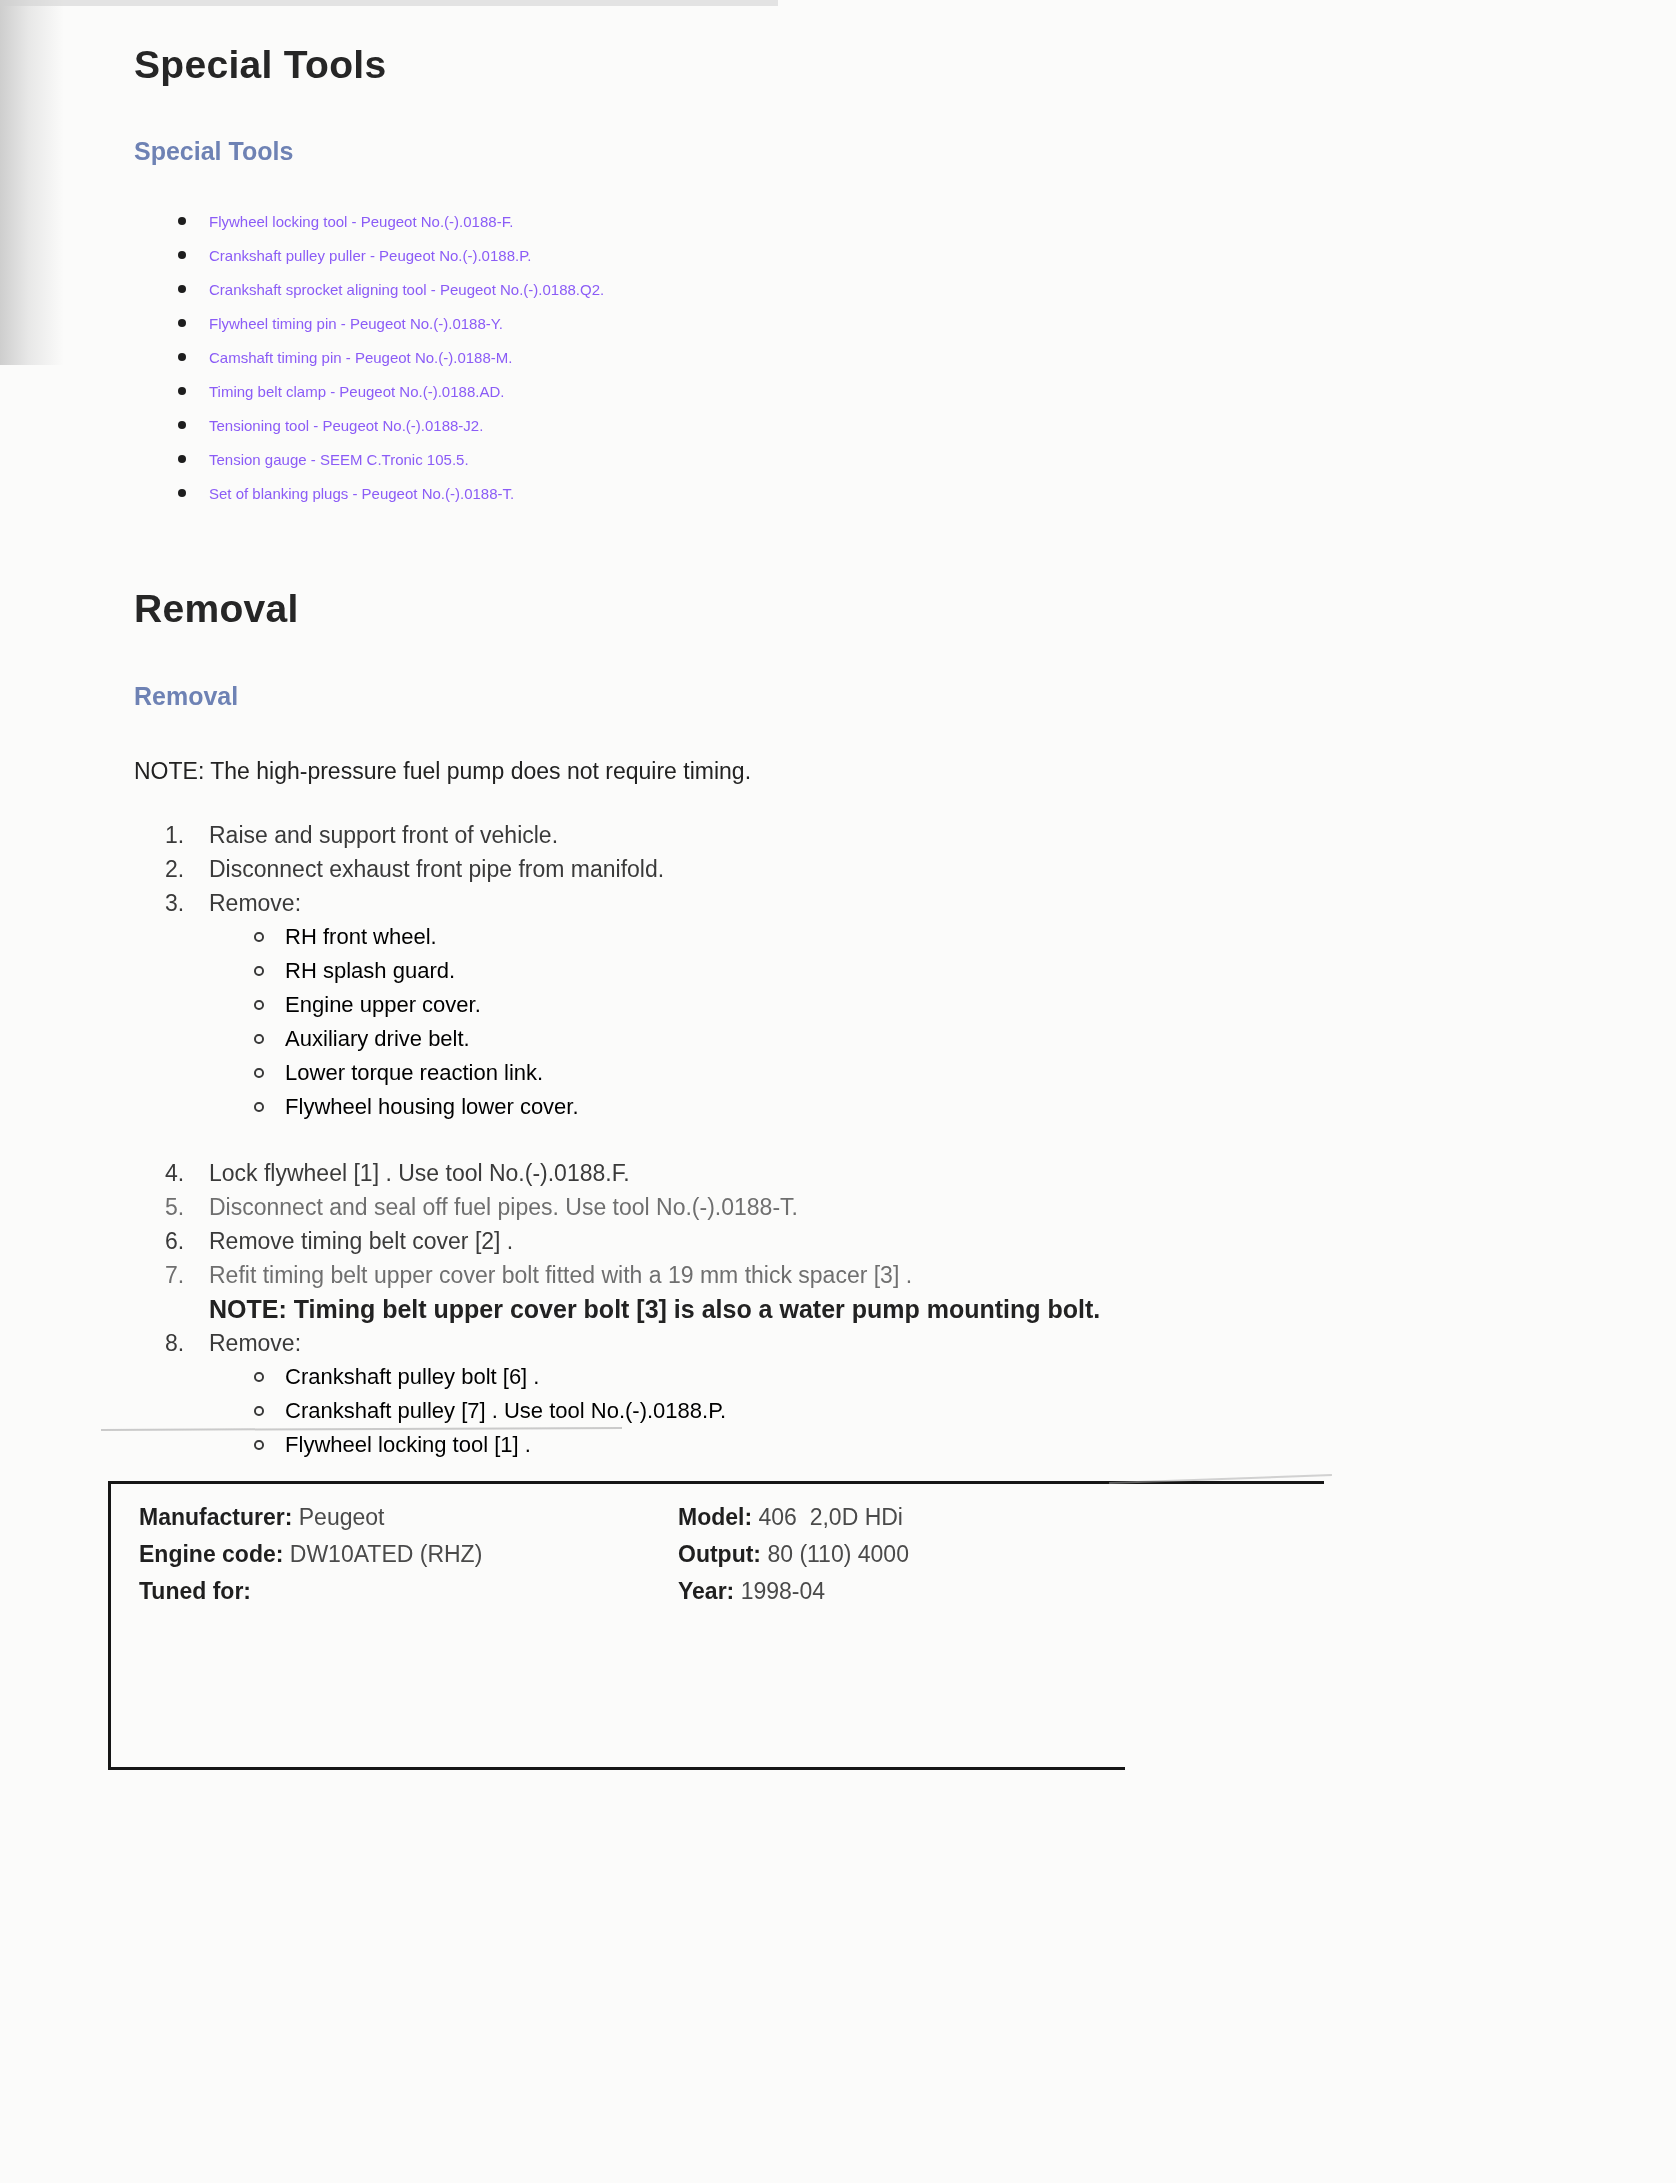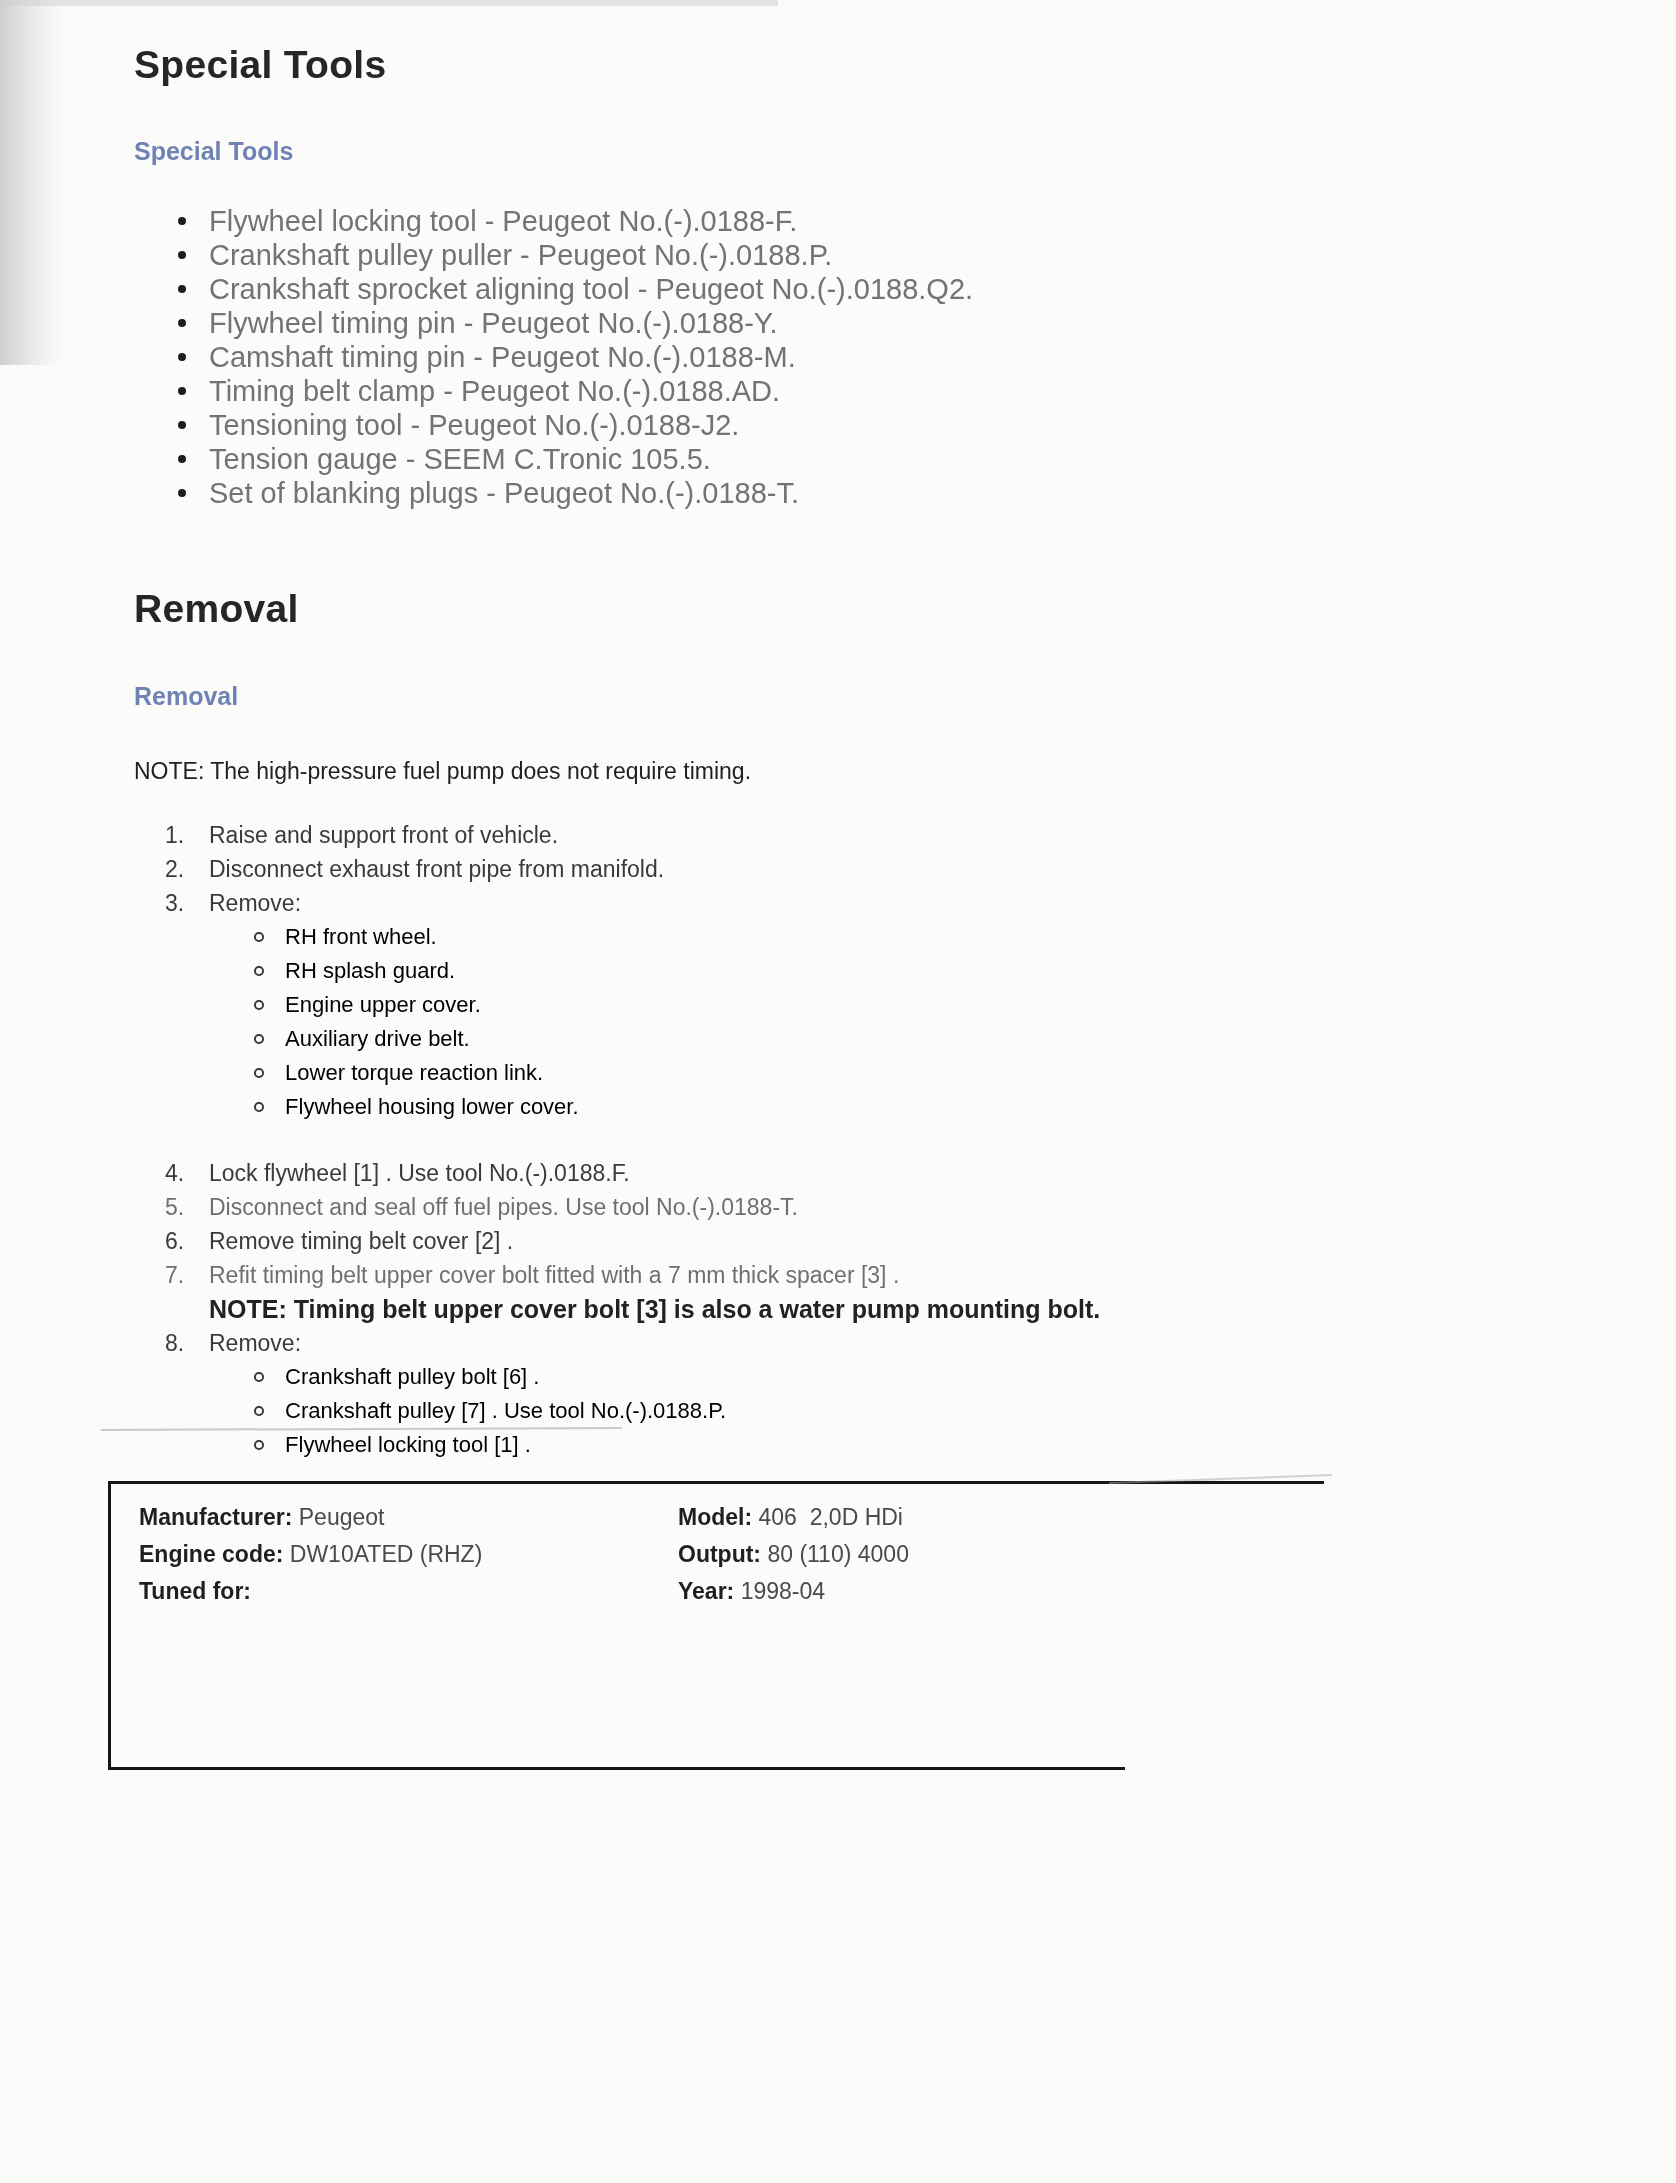--- a/index.html
+++ b/index.html
@@ -17,21 +17,21 @@
   .h1 { font-size: 39px; line-height: 45px; font-weight: bold; color: #262626; letter-spacing: 0.3px; }
   .h1-special { margin-top: 42px; }
   .h1-removal { margin-top: 76px; }
   .sub { font-size: 25px; line-height: 30px; font-weight: bold; color: #6e82b4; }
   .sub-special { margin-top: 49px; }
   .sub-removal { margin-top: 50px; }
 
   .note-main { margin-top: 45px; font-size: 23px; line-height: 31px; font-weight: normal; color: #222; }
 
   .tools { margin-top: 38px; }
-  .bullet-row { display: flex; align-items: center; height: 34px; padding-left: 44px; font-size: 29px; color: #737373; }
+  .bullet-row { display: flex; align-items: center; height: 34px; padding-left: 44px; font-size: 15px; color: #8b5cf6; }
   .dot { width: 8px; height: 8px; border-radius: 50%; background: #1d1d1d; margin-right: 23px; flex: none; }
 
   .steps { margin-top: 31px; }
   .num-row { display: flex; align-items: center; height: 34px; padding-left: 31px; font-size: 23px; color: #3a3a3a; }
   .num { display: inline-block; width: 44px; flex: none; }
   .gap-above { margin-top: 32px; }
 
   .sub-row { display: flex; align-items: center; height: 34px; padding-left: 120px; font-size: 22px; color: #000000; }
   .circ { width: 9.5px; height: 9.5px; border-radius: 50%; border: 2px solid #3a3a3a; margin-right: 21.6px; flex: none; background: transparent; }
 
@@ -171,21 +171,21 @@
       <div class="num-row faded">
           <span class="num">5.</span>
           <span>Disconnect and seal off fuel pipes. Use tool No.(-).0188-T.</span>
         </div>
       <div class="num-row">
           <span class="num">6.</span>
           <span>Remove timing belt cover [2] .</span>
         </div>
       <div class="num-row faded">
           <span class="num">7.</span>
-          <span>Refit timing belt upper cover bolt fitted with a 7 mm thick spacer [3] .</span>
+          <span>Refit timing belt upper cover bolt fitted with a 19 mm thick spacer [3] .</span>
         </div>
 
       <div class="step-note">NOTE: Timing belt upper cover bolt [3] is also a water pump mounting bolt.</div>
 
       <div class="num-row">
           <span class="num">8.</span>
           <span>Remove:</span>
         </div>
 
       <div class="sub-row">

